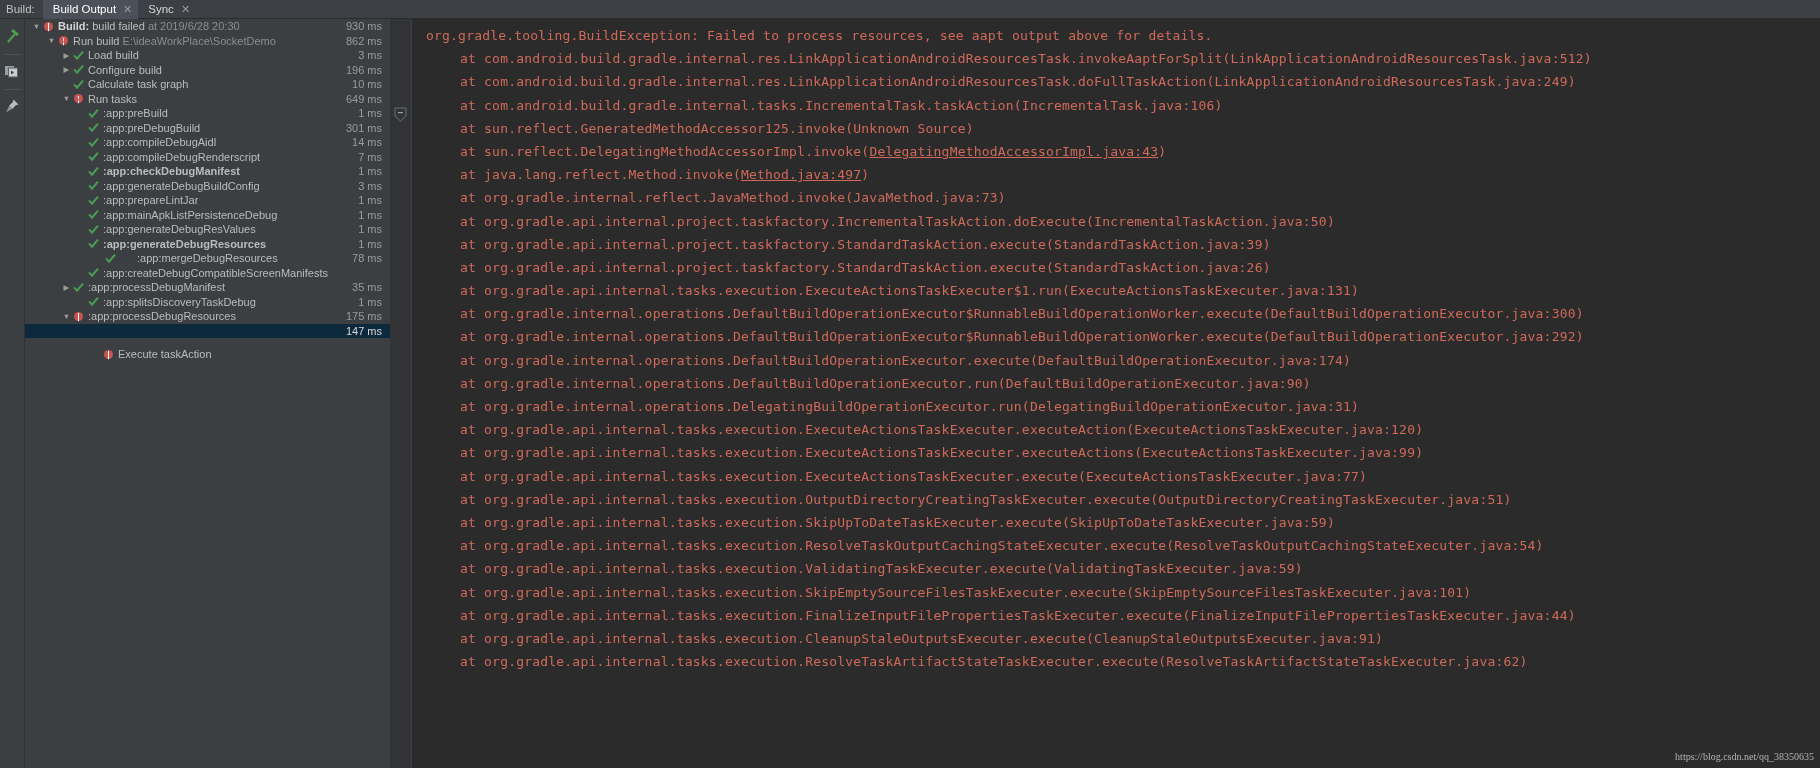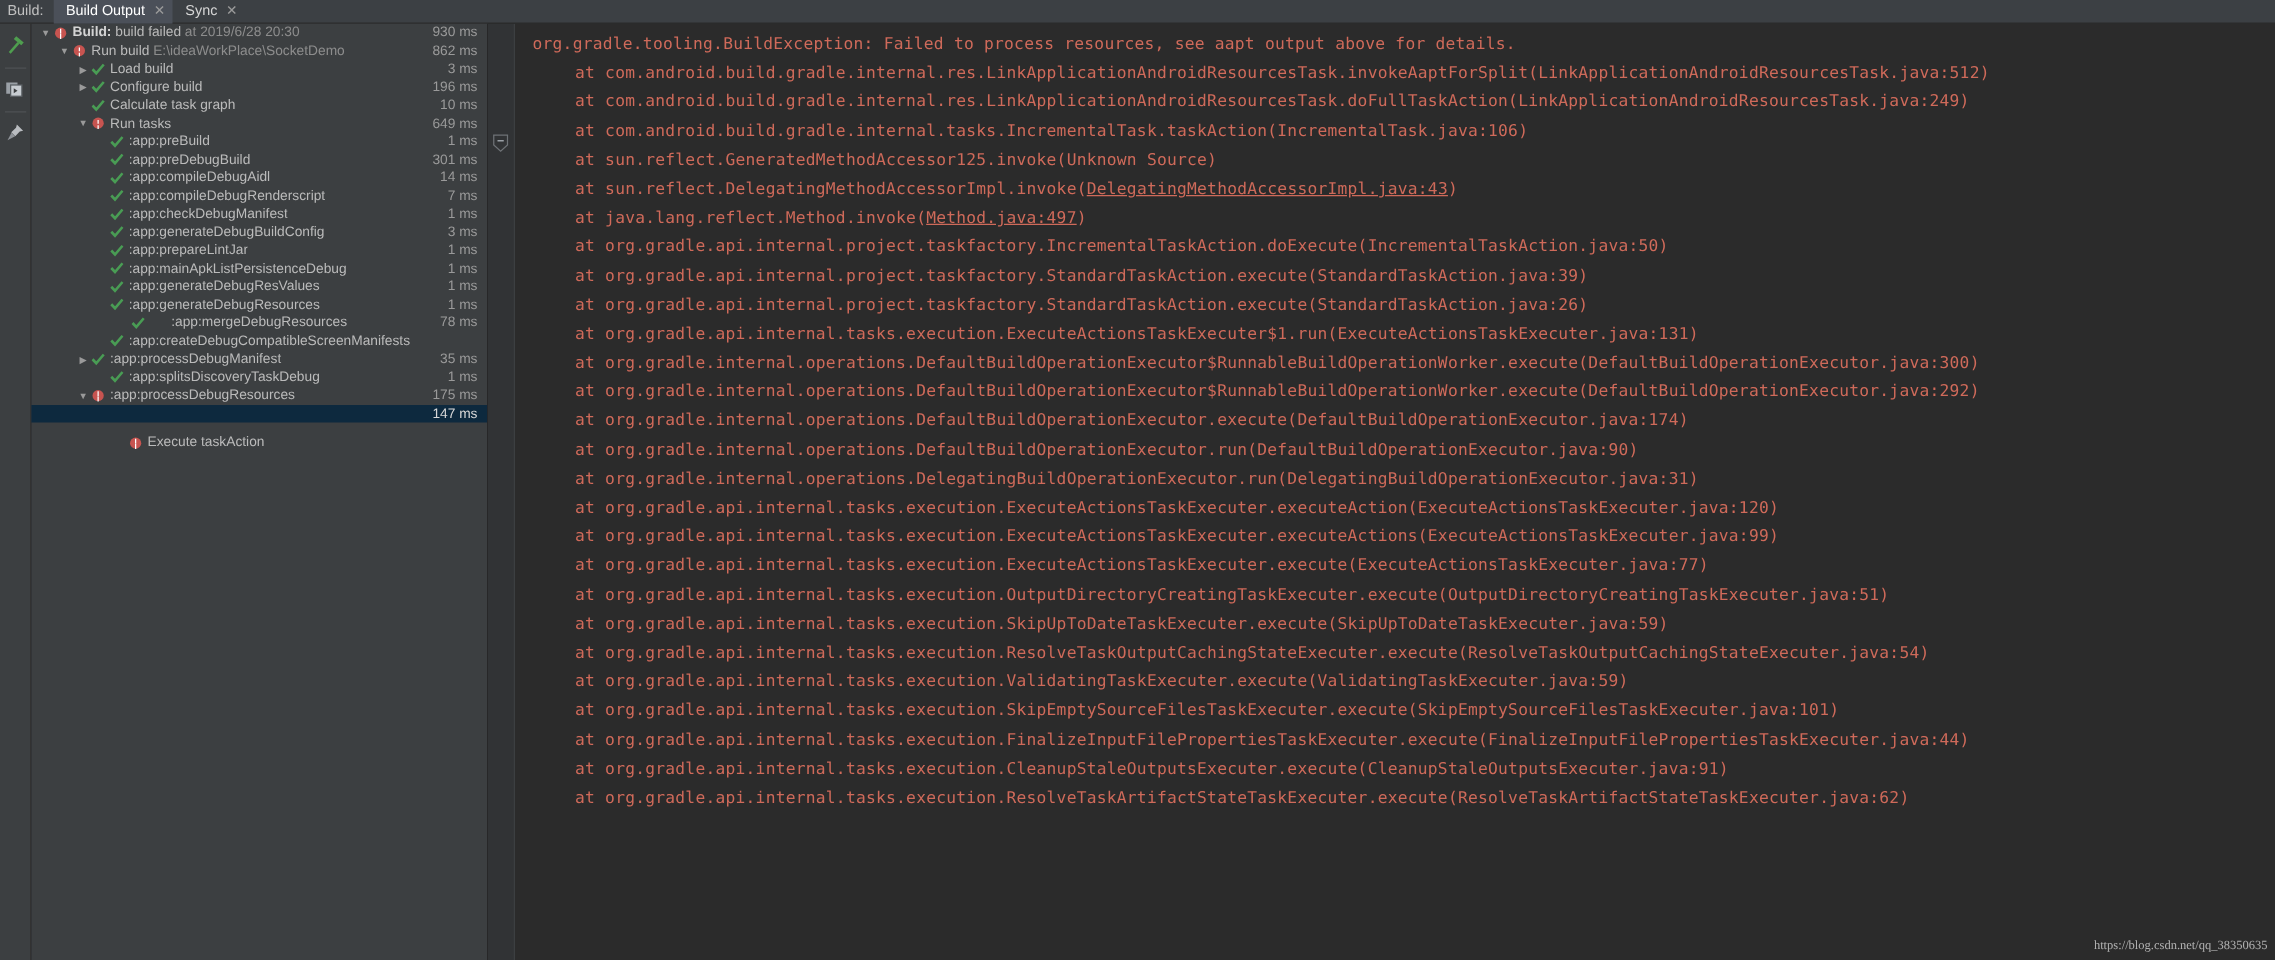--- a/index.html
+++ b/index.html
@@ -265,21 +265,21 @@
           <span class="ico">
             <svg width="11" height="11" viewBox="0 0 11 11">
               <path d="M1 5.4 L4 8.6 L10 1.6" stroke="#499c54" stroke-width="2.1" fill="none"></path>
             </svg>
           </span>
           <span class="txt">:app:compileDebugRenderscript</span>
         </div>
         <span class="tm">7 ms</span>
       </div>
       <div class="row">
-        <div class="label-wrap" style="padding-left: 51px;">
+        <div class="label-wrap" style="padding-left: 51px; font-weight: bold;">
           <span class="arrow empty">▶</span>
           <span class="ico">
             <svg width="11" height="11" viewBox="0 0 11 11">
               <path d="M1 5.4 L4 8.6 L10 1.6" stroke="#499c54" stroke-width="2.1" fill="none"></path>
             </svg>
           </span>
           <span class="txt">:app:checkDebugManifest</span>
         </div>
         <span class="tm">1 ms</span>
       </div>
@@ -325,21 +325,21 @@
           <span class="ico">
             <svg width="11" height="11" viewBox="0 0 11 11">
               <path d="M1 5.4 L4 8.6 L10 1.6" stroke="#499c54" stroke-width="2.1" fill="none"></path>
             </svg>
           </span>
           <span class="txt">:app:generateDebugResValues</span>
         </div>
         <span class="tm">1 ms</span>
       </div>
       <div class="row">
-        <div class="label-wrap" style="padding-left: 51px;">
+        <div class="label-wrap" style="padding-left: 51px; font-weight: bold;">
           <span class="arrow empty">▶</span>
           <span class="ico">
             <svg width="11" height="11" viewBox="0 0 11 11">
               <path d="M1 5.4 L4 8.6 L10 1.6" stroke="#499c54" stroke-width="2.1" fill="none"></path>
             </svg>
           </span>
           <span class="txt">:app:generateDebugResources</span>
         </div>
         <span class="tm">1 ms</span>
       </div>
@@ -423,20 +423,21 @@
       </div>
     </div>
     <div class="codearea" id="codearea">
         <div class="cline head">org.gradle.tooling.BuildException: Failed to process resources, see aapt output above for details.</div>
         <div class="cline tr">at com.android.build.gradle.internal.res.LinkApplicationAndroidResourcesTask.invokeAaptForSplit(LinkApplicationAndroidResourcesTask.java:512)</div>
         <div class="cline tr">at com.android.build.gradle.internal.res.LinkApplicationAndroidResourcesTask.doFullTaskAction(LinkApplicationAndroidResourcesTask.java:249)</div>
         <div class="cline tr">at com.android.build.gradle.internal.tasks.IncrementalTask.taskAction(IncrementalTask.java:106)</div>
         <div class="cline tr">at sun.reflect.GeneratedMethodAccessor125.invoke(Unknown Source)</div>
         <div class="cline tr">at sun.reflect.DelegatingMethodAccessorImpl.invoke(<u>DelegatingMethodAccessorImpl.java:43</u>)</div>
         <div class="cline tr">at java.lang.reflect.Method.invoke(<u>Method.java:497</u>)</div>
+        <div class="cline tr">at org.gradle.internal.reflect.JavaMethod.invoke(JavaMethod.java:73)</div>
         <div class="cline tr">at org.gradle.api.internal.project.taskfactory.IncrementalTaskAction.doExecute(IncrementalTaskAction.java:50)</div>
         <div class="cline tr">at org.gradle.api.internal.project.taskfactory.StandardTaskAction.execute(StandardTaskAction.java:39)</div>
         <div class="cline tr">at org.gradle.api.internal.project.taskfactory.StandardTaskAction.execute(StandardTaskAction.java:26)</div>
         <div class="cline tr">at org.gradle.api.internal.tasks.execution.ExecuteActionsTaskExecuter$1.run(ExecuteActionsTaskExecuter.java:131)</div>
         <div class="cline tr">at org.gradle.internal.operations.DefaultBuildOperationExecutor$RunnableBuildOperationWorker.execute(DefaultBuildOperationExecutor.java:300)</div>
         <div class="cline tr">at org.gradle.internal.operations.DefaultBuildOperationExecutor$RunnableBuildOperationWorker.execute(DefaultBuildOperationExecutor.java:292)</div>
         <div class="cline tr">at org.gradle.internal.operations.DefaultBuildOperationExecutor.execute(DefaultBuildOperationExecutor.java:174)</div>
         <div class="cline tr">at org.gradle.internal.operations.DefaultBuildOperationExecutor.run(DefaultBuildOperationExecutor.java:90)</div>
         <div class="cline tr">at org.gradle.internal.operations.DelegatingBuildOperationExecutor.run(DelegatingBuildOperationExecutor.java:31)</div>
         <div class="cline tr">at org.gradle.api.internal.tasks.execution.ExecuteActionsTaskExecuter.executeAction(ExecuteActionsTaskExecuter.java:120)</div>

